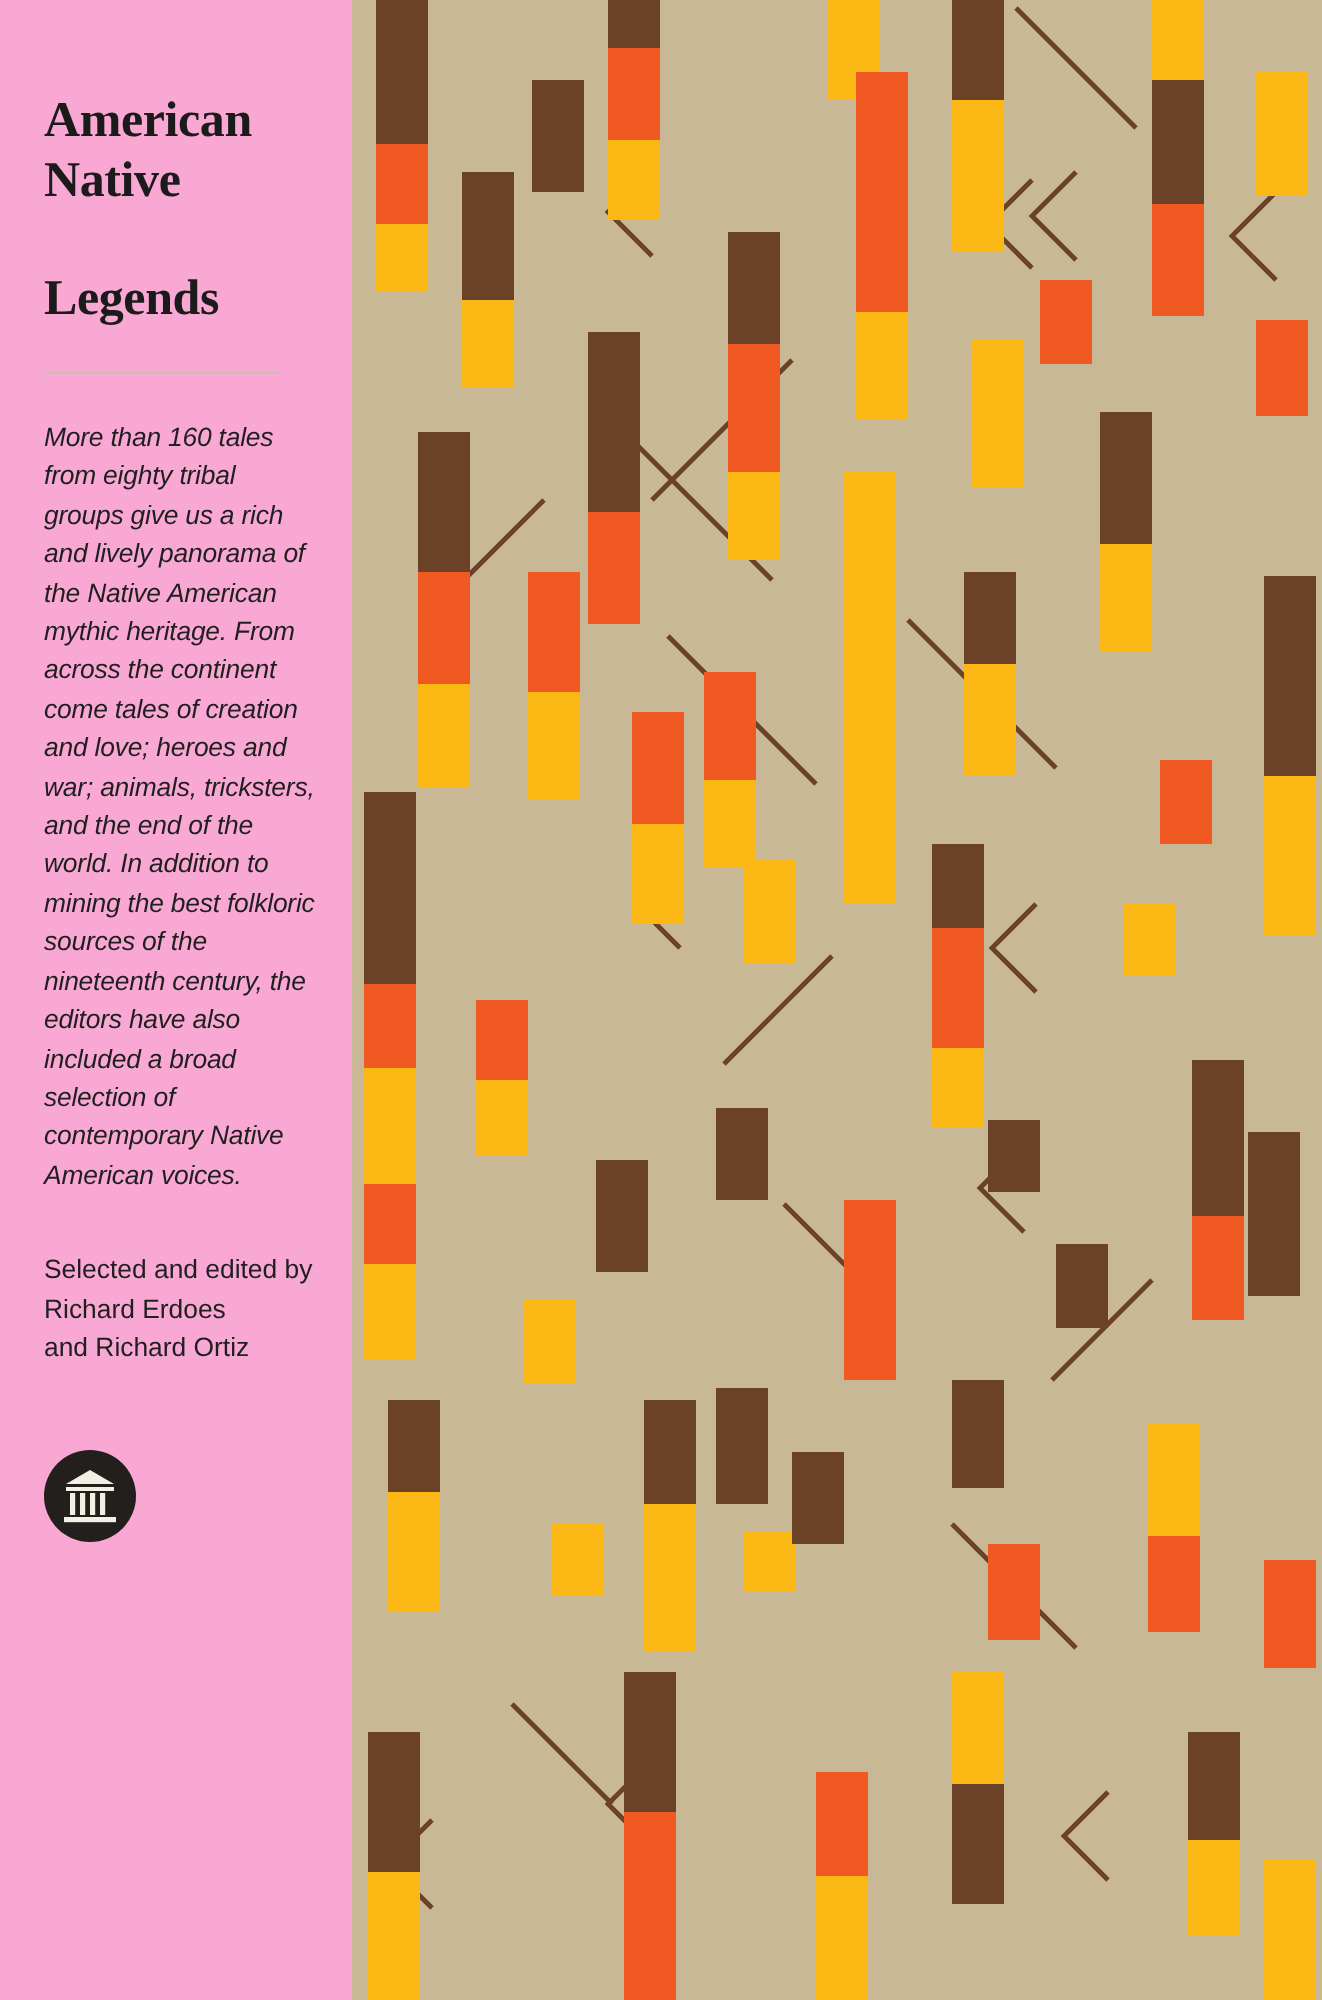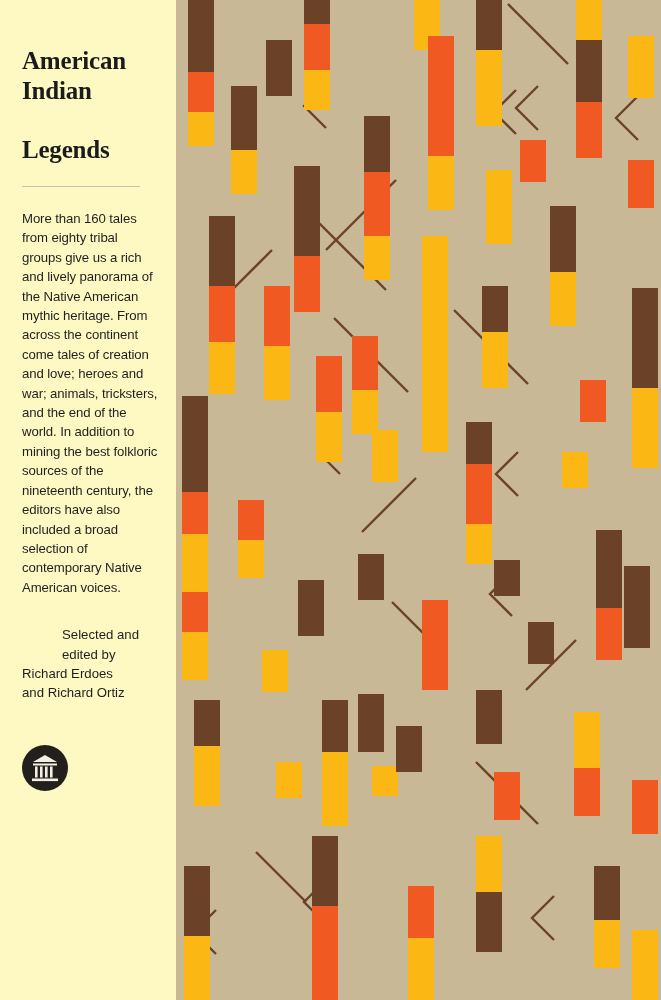--- a/index.html
+++ b/index.html
@@ -16,21 +16,21 @@
     height: 1000px;
     overflow: hidden;
     background: #f2ede2;
     display: flex;
   }
   
   .left-panel {
     position: relative;
     width: 176px;
     height: 1000px;
-    background: #fef9c3;
+    background: #f9a8d4;
     box-sizing: border-box;
     padding: 46px 18px 20px 22px;
     flex: 0 0 176px;
   }
   .book-title {
     font-family: "Liberation Serif", serif;
     font-weight: bold;
     font-size: 25px;
     line-height: 1.18;
     color: #1b1b1b;
@@ -43,30 +43,30 @@
     background: #c8c1b2;
     margin: 22px 0 22px 0;
   }
   .blurb {
     font-family: "Liberation Sans", sans-serif;
     font-size: 13.2px;
     line-height: 1.47;
     color: #1f1f1f;
     margin: 0;
     letter-spacing: -0.1px;
+    font-style: italic;
   }
   .credits {
     margin-top: 28px;
     font-size: 13.2px;
     line-height: 1.47;
     color: #1f1f1f;
   }
   .credits .sel {
     display: block;
-    margin-left: 40px;
   }
   .credits b {
     font-weight: normal;
   }
   .logo-wrap {
     margin-top: 42px;
   }
   .logo {
     width: 46px;
     height: 46px;
@@ -94,21 +94,21 @@
 </style>
 </head>
 <body>
 
 <div class="cover">
 
   <div class="left-panel">
 
     <h1 class="book-title">
       <span>American</span><br>
-      <span>Indian</span><br>
+      <span>Native</span><br>
       <br>
       <span>Legends</span>
     </h1>
 
     <div class="rule"></div>
 
     <p class="blurb">More than 160 tales from eighty tribal groups give us a rich and lively panorama of the Native American mythic heritage. From across the continent come tales of creation and love; heroes and war; animals, tricksters, and the end of the world. In addition to mining the best folkloric sources of the nineteenth century, the editors have also included a broad selection of contemporary Native American voices.</p>
 
     <div class="credits">
       <span class="sel">Selected and edited by</span>

